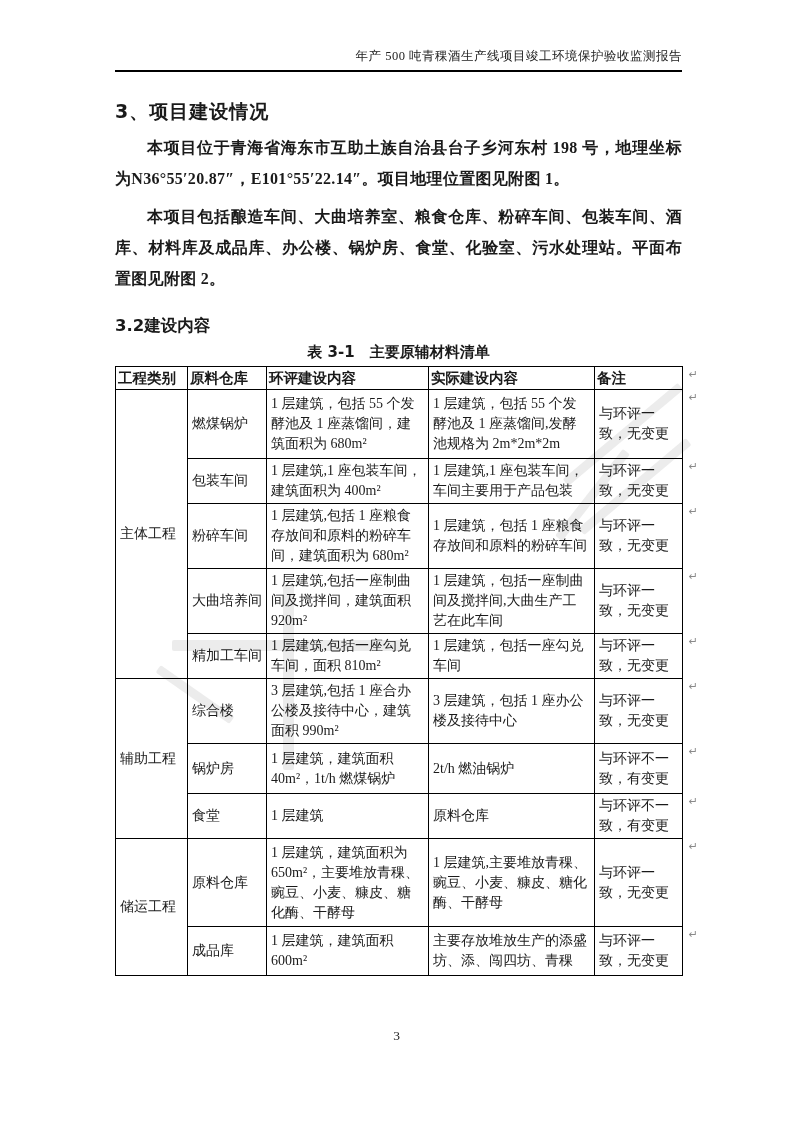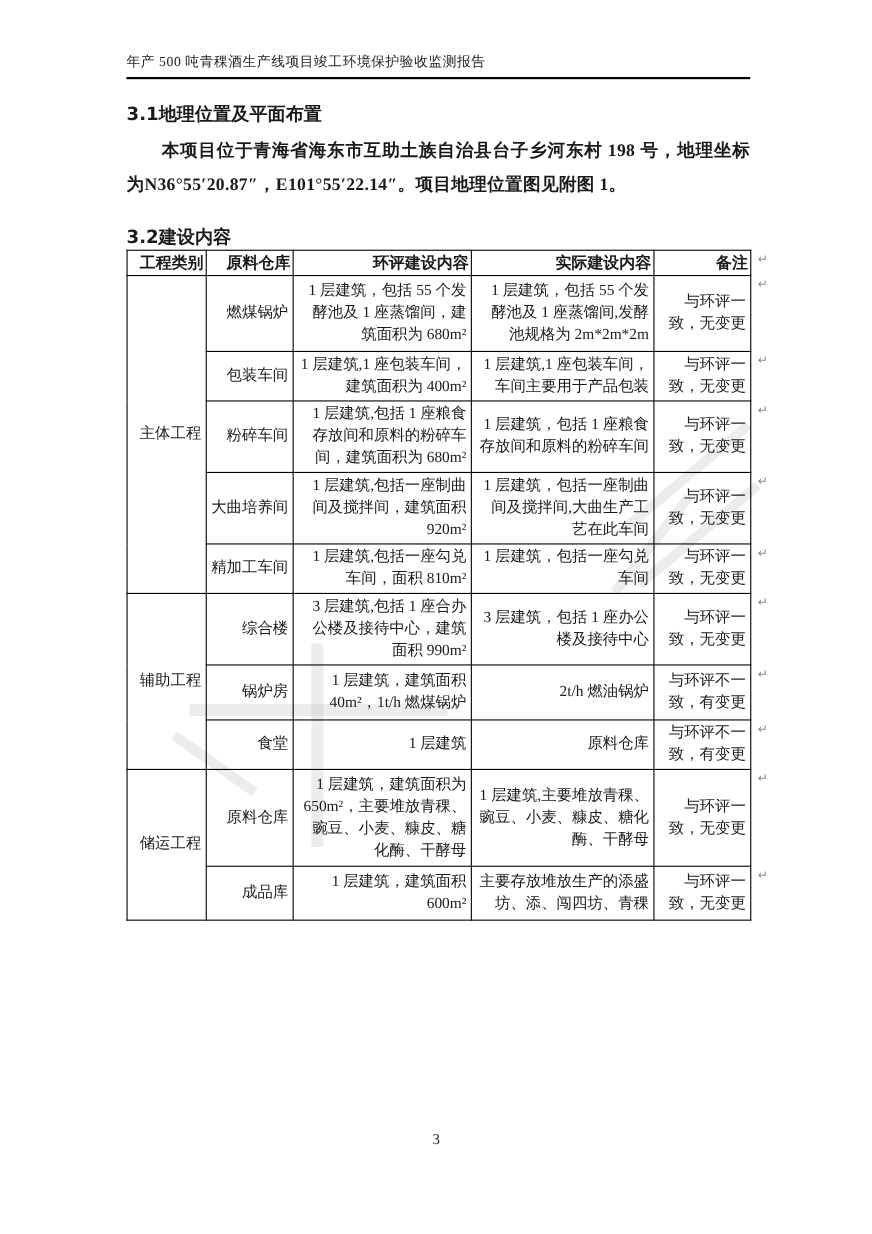--- a/index.html
+++ b/index.html
@@ -11,21 +11,21 @@
     font-family:"Liberation Serif","DejaVu Serif",serif;
     color:#1a1a1a;
     overflow:hidden;
   }
   .content{
     position:relative;
     z-index:2;
     padding:0 111px 0 115px; 
   }
   
-  .doc-header{padding-top:48px;text-align:left;}
+  .doc-header{padding-top:48px;text-align:right;}
   .doc-header-text{
     font-size:12.5px;letter-spacing:.5px;color:#222;
   }
   .header-rule{
     border:none;border-top:2px solid #000;
     margin:5px 0 0 0;
   }
   
   .h1{
     font-family:"DejaVu Sans","Liberation Sans",sans-serif;
@@ -47,21 +47,21 @@
     font-family:"DejaVu Sans","Liberation Sans",sans-serif;
     font-weight:bold;font-size:15px;
     text-align:center;margin:6px 0 4px 0;
   }
   .table-wrap{position:relative;}
   table.build{
     width:567px;border-collapse:collapse;table-layout:fixed;
   }
   table.build th,table.build td{
     border:1.5px solid #000;
-    text-align:right;vertical-align:middle;
+    text-align:left;vertical-align:middle;
   }
   table.build th{
     font-family:"DejaVu Sans","Liberation Sans",sans-serif;
     font-weight:bold;font-size:14.5px;
     padding:1px 2px;height:20px;
   }
   table.build td{
     font-size:14px;line-height:20px;
     padding:2px 4px;
     font-family:"Liberation Serif","DejaVu Serif",serif;
@@ -106,29 +106,31 @@
     <div class="wm-bar wm6"></div>
   </div>
 
   <div class="content">
 
     <div class="doc-header">
       <div class="doc-header-text">年产 500 吨青稞酒生产线项目竣工环境保护验收监测报告</div>
       <hr class="header-rule">
     </div>
 
-
-    <div class="h2">3.1地理位置及平面布置</div>
+    <div class="h1">3、项目建设情况</div>
+
 
     <p class="para">本项目位于青海省海东市互助土族自治县台子乡河东村 198 号，地理坐标为N36°55′20.87″，E101°55′22.14″。项目地理位置图见附图 1。</p>
 
+    <p class="para">本项目包括酿造车间、大曲培养室、粮食仓库、粉碎车间、包装车间、酒库、材料库及成品库、办公楼、锅炉房、食堂、化验室、污水处理站。平面布置图见附图 2。</p>
 
     <div class="h2">3.2建设内容</div>
 
 
+    <div class="table-caption">表 3-1　主要原辅材料清单</div>
 
     <div class="table-wrap">
       <table class="build">
         <colgroup>
           <col style="width:72px">
             <col style="width:79px">
             <col style="width:162px">
           <col style="width:166px">
             <col style="width:88px">
         </colgroup>

